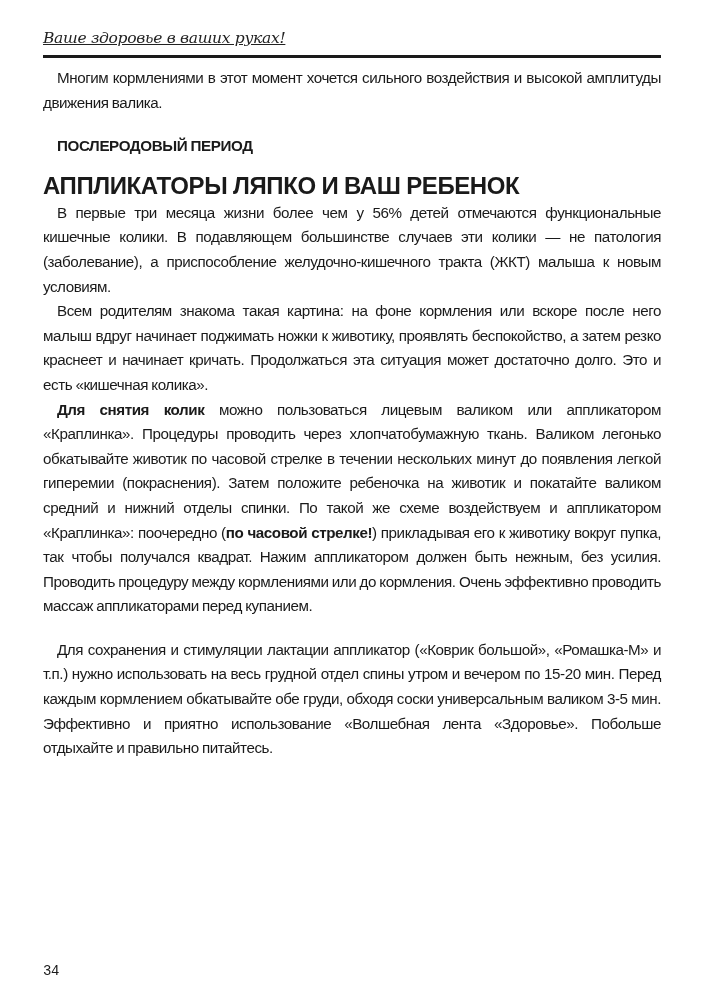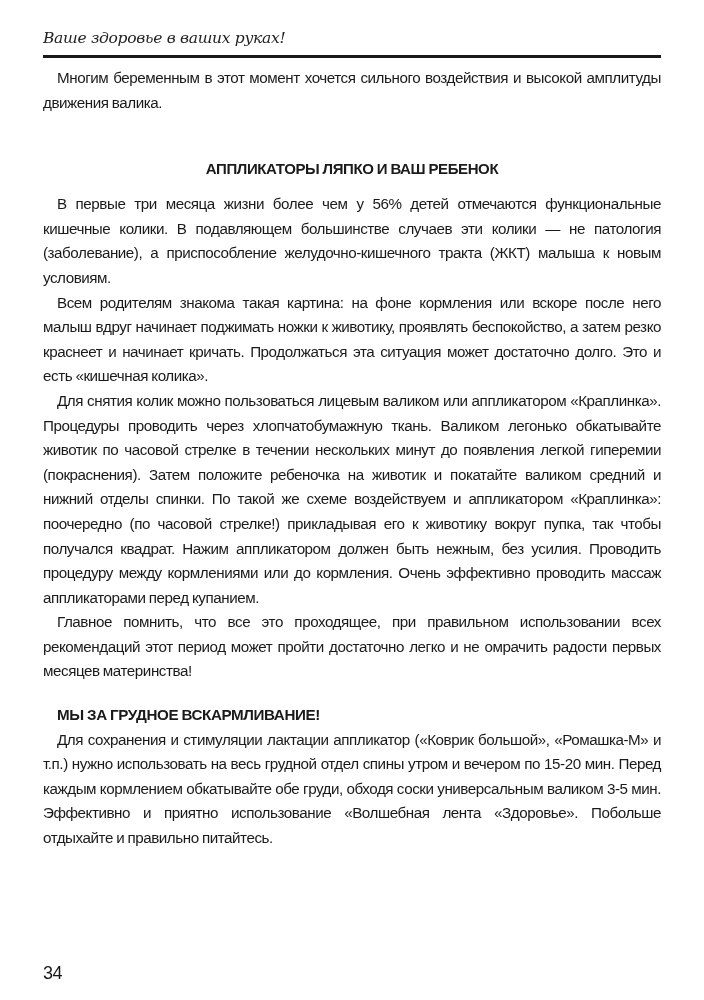--- a/index.html
+++ b/index.html
@@ -1,63 +1,62 @@
 <!DOCTYPE html>
 <html><head>
 <meta charset="utf-8">
 <style>
   html, body { margin: 0; padding: 0; background: #ffffff; }
   body { width: 704px; height: 1000px; overflow: hidden; position: relative; color: #1a1a1a; }
   .page { position: absolute; left: 43px; top: 0; width: 618px; }
   .running-head {
     position: absolute; top: 29px; left: 0;
     font-family: "DejaVu Serif", "Liberation Serif", serif;
-    font-style: italic; font-size: 15.5px; letter-spacing: -0.3px; color: #222;
+    font-style: italic; font-size: 15.5px; letter-spacing: -0.3px; color: #222; text-decoration: underline;
   }
   .rule { position: absolute; top: 55px; left: 0; width: 618px; height: 3px; background: #1a1a1a; }
   .body-text {
     position: absolute; top: 66px; left: 0; width: 618px;
     font-family: "Liberation Sans", "DejaVu Sans", sans-serif;
     font-size: 15.2px; line-height: 24.6px; letter-spacing: -0.45px;
     text-align: justify; word-spacing: -0.5px;
   }
   .body-text p { margin: 0; text-indent: 14px; }
   .h-sub {
     margin: 0; font-weight: bold; font-size: 15.2px; padding-left: 14px; letter-spacing: -0.4px;
   }
   .h-main {
-    margin: 8px; text-align: center; font-weight: bold; font-size: 15px; letter-spacing: -0.4px; line-height: 30px;
+    margin: 0; font-weight: bold; font-size: 24px; letter-spacing: -0.4px; line-height: 30px;
   }
   .gap-sm { height: 12px; }
   .gap-md { height: 19px; }
-  b { font-weight: normal; }
+  b { font-weight: bold; }
   .page-number {
     position: absolute; top: 963px; left: 0;
-    font-family: Liberation Sans, sans-serif; font-size: 18px; letter-spacing: -0.4px;
+    font-family: Liberation Mono, monospace; font-size: 14px; letter-spacing: -0.4px;
   }
 </style>
 </head>
 <body>
 
 <div class="page">
   <div class="running-head">Ваше здоровье в ваших руках!</div>
   <div class="rule"></div>
 
   <div class="body-text">
-    <p>Многим беременным в этот момент хочется сильного воздействия и высокой амплитуды движения валика.</p>
+    <p>Многим кормлениями в этот момент хочется сильного воздействия и высокой амплитуды движения валика.</p>
 
     <div class="gap-md"></div>
+    <h3 class="h-sub">ПОСЛЕРОДОВЫЙ ПЕРИОД</h3>
 
     <div class="gap-sm"></div>
     <h2 class="h-main">АППЛИКАТОРЫ ЛЯПКО И ВАШ РЕБЕНОК</h2>
     <p>В первые три месяца жизни более чем у 56% детей отмечаются функциональные кишечные колики. В подавляющем большинстве случаев эти колики — не патология (заболевание), а приспособление желудочно-кишечного тракта (ЖКТ) малыша к новым условиям.</p>
     <p>Всем родителям знакома такая картина: на фоне кормления или вскоре после него малыш вдруг начинает поджимать ножки к животику, проявлять беспокойство, а затем резко краснеет и начинает кричать. Продолжаться эта ситуация может достаточно долго. Это и есть «кишечная колика».</p>
     <p><b>Для снятия колик</b><span> можно пользоваться лицевым валиком или аппликатором «Краплинка». Процедуры проводить через хлопчатобумажную ткань. Валиком легонько обкатывайте животик по часовой стрелке в течении нескольких минут до появления легкой гиперемии (покраснения). Затем положите ребеночка на животик и покатайте валиком средний и нижний отделы спинки. По такой же схеме воздействуем и аппликатором «Краплинка»: поочередно (</span><b>по часовой стрелке!</b><span>) прикладывая его к животику вокруг пупка, так чтобы получался квадрат. Нажим аппликатором должен быть нежным, без усилия. Проводить процедуру между кормлениями или до кормления. Очень эффективно проводить массаж аппликаторами перед купанием.</span></p>
-    <p>Главное помнить, что все это проходящее, при правильном использовании всех рекомендаций этот период может пройти достаточно легко и не омрачить радости первых месяцев материнства!</p>
 
     <div class="gap-md"></div>
-    <h3 class="h-sub">МЫ ЗА ГРУДНОЕ ВСКАРМЛИВАНИЕ!</h3>
     <p>Для сохранения и стимуляции лактации аппликатор («Коврик большой», «Ромашка-М» и т.п.) нужно использовать на весь грудной отдел спины утром и вечером по 15-20 мин. Перед каждым кормлением обкатывайте обе груди, обходя соски универсальным валиком 3-5 мин. Эффективно и приятно использование «Волшебная лента «Здоровье». Побольше отдыхайте и правильно питайтесь.</p>
 
   </div>
 
   <div class="page-number">34</div>
 </div>
 
 </body></html>

